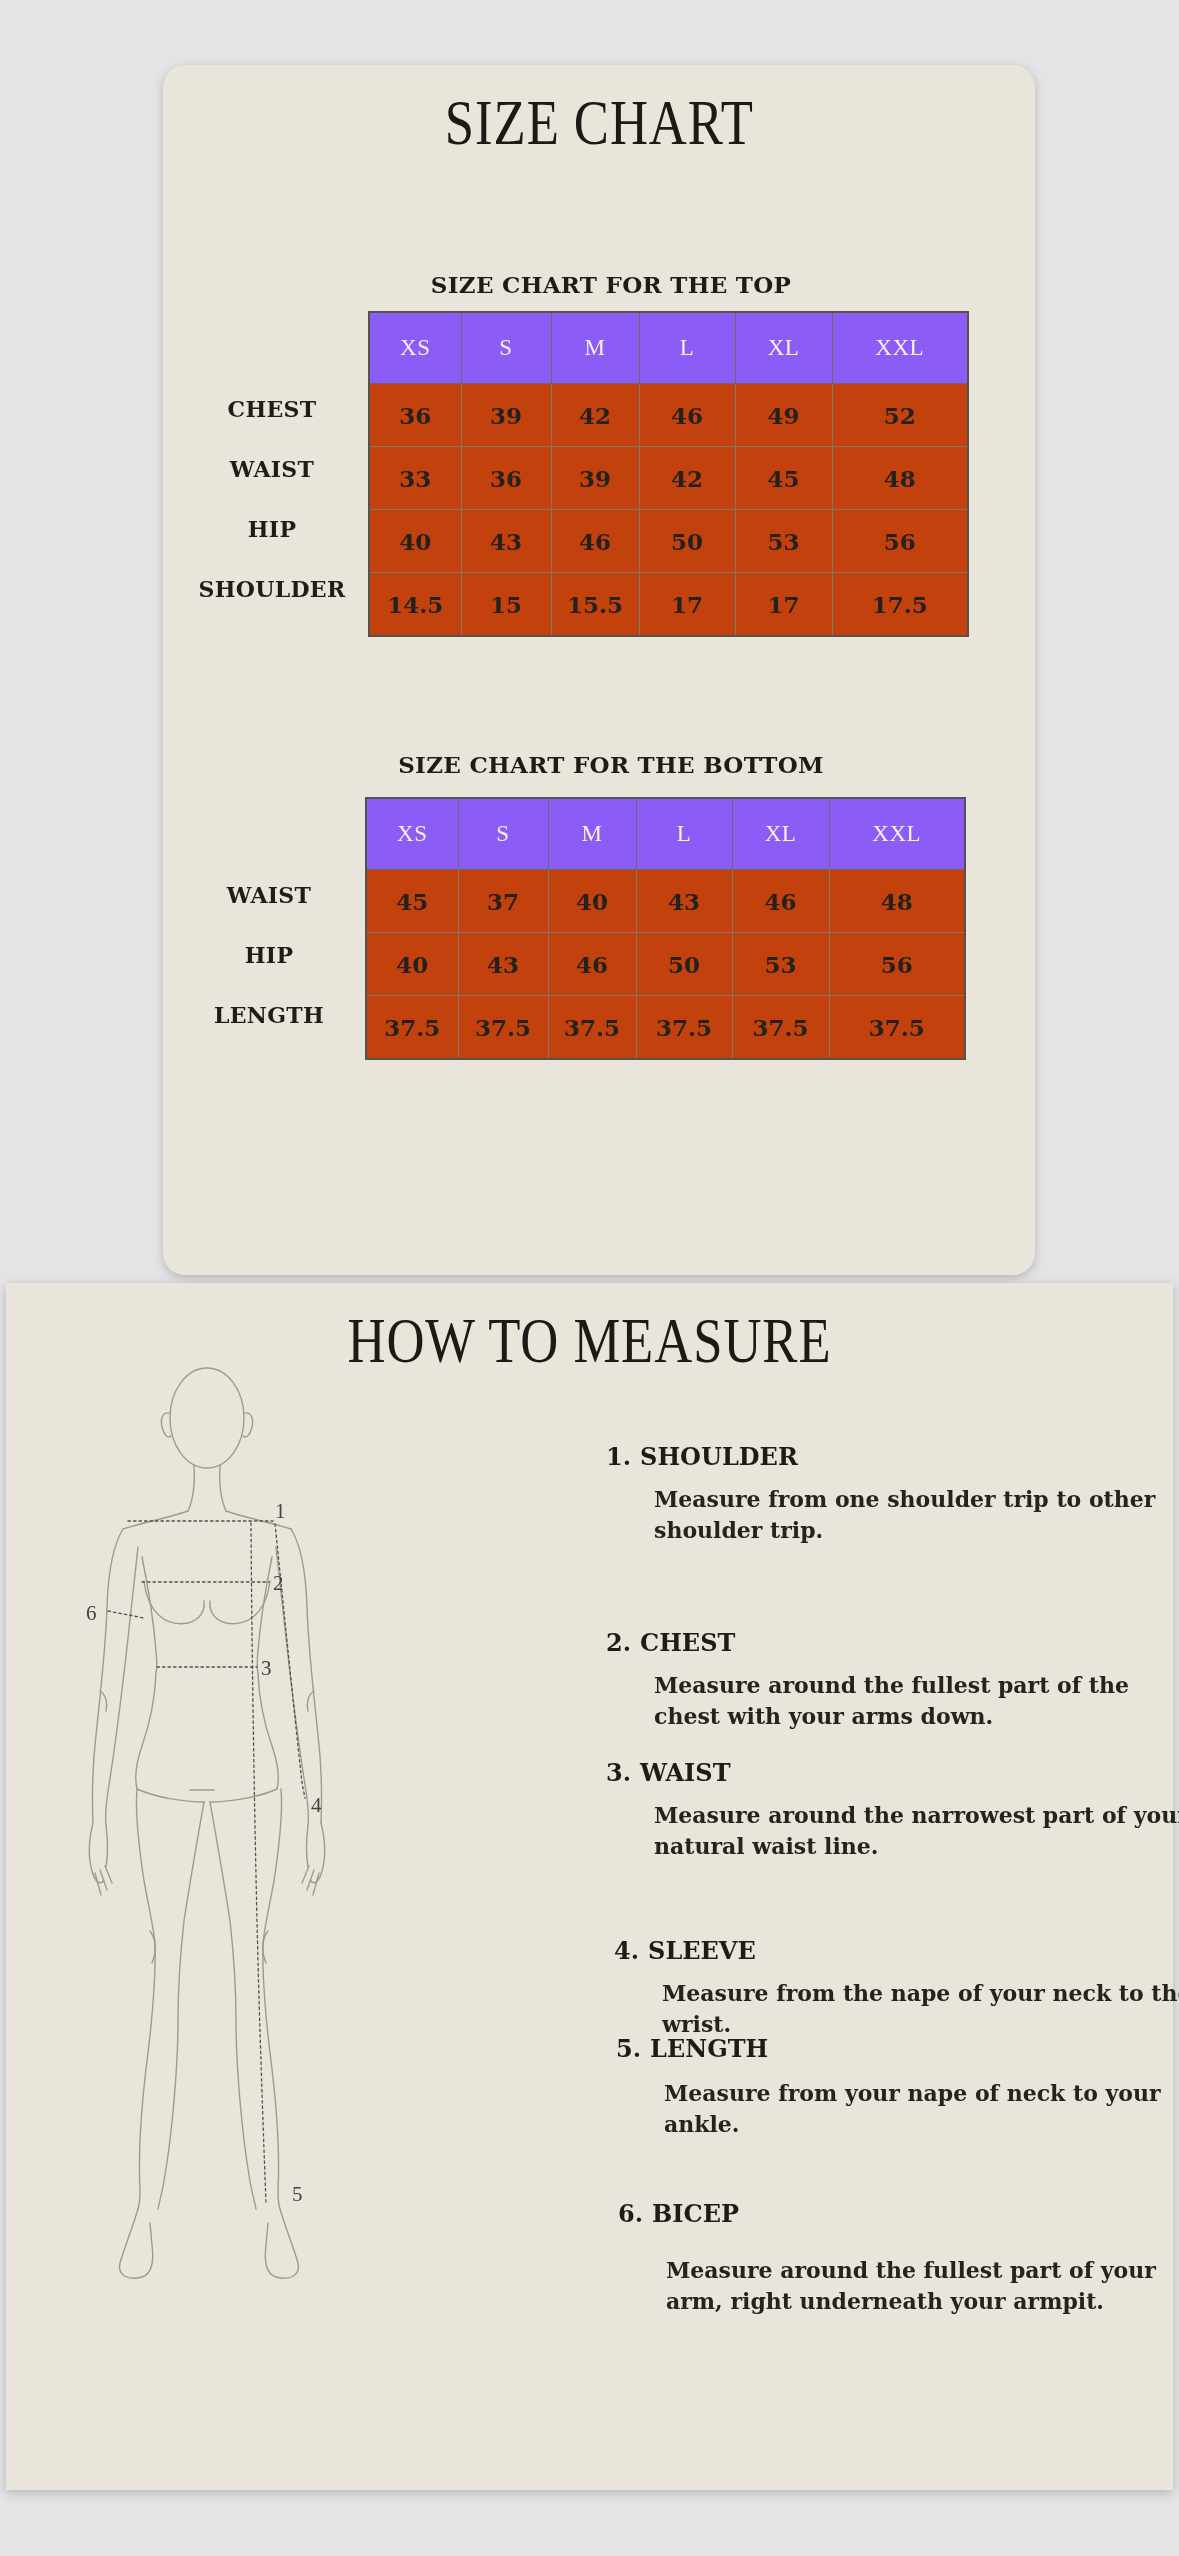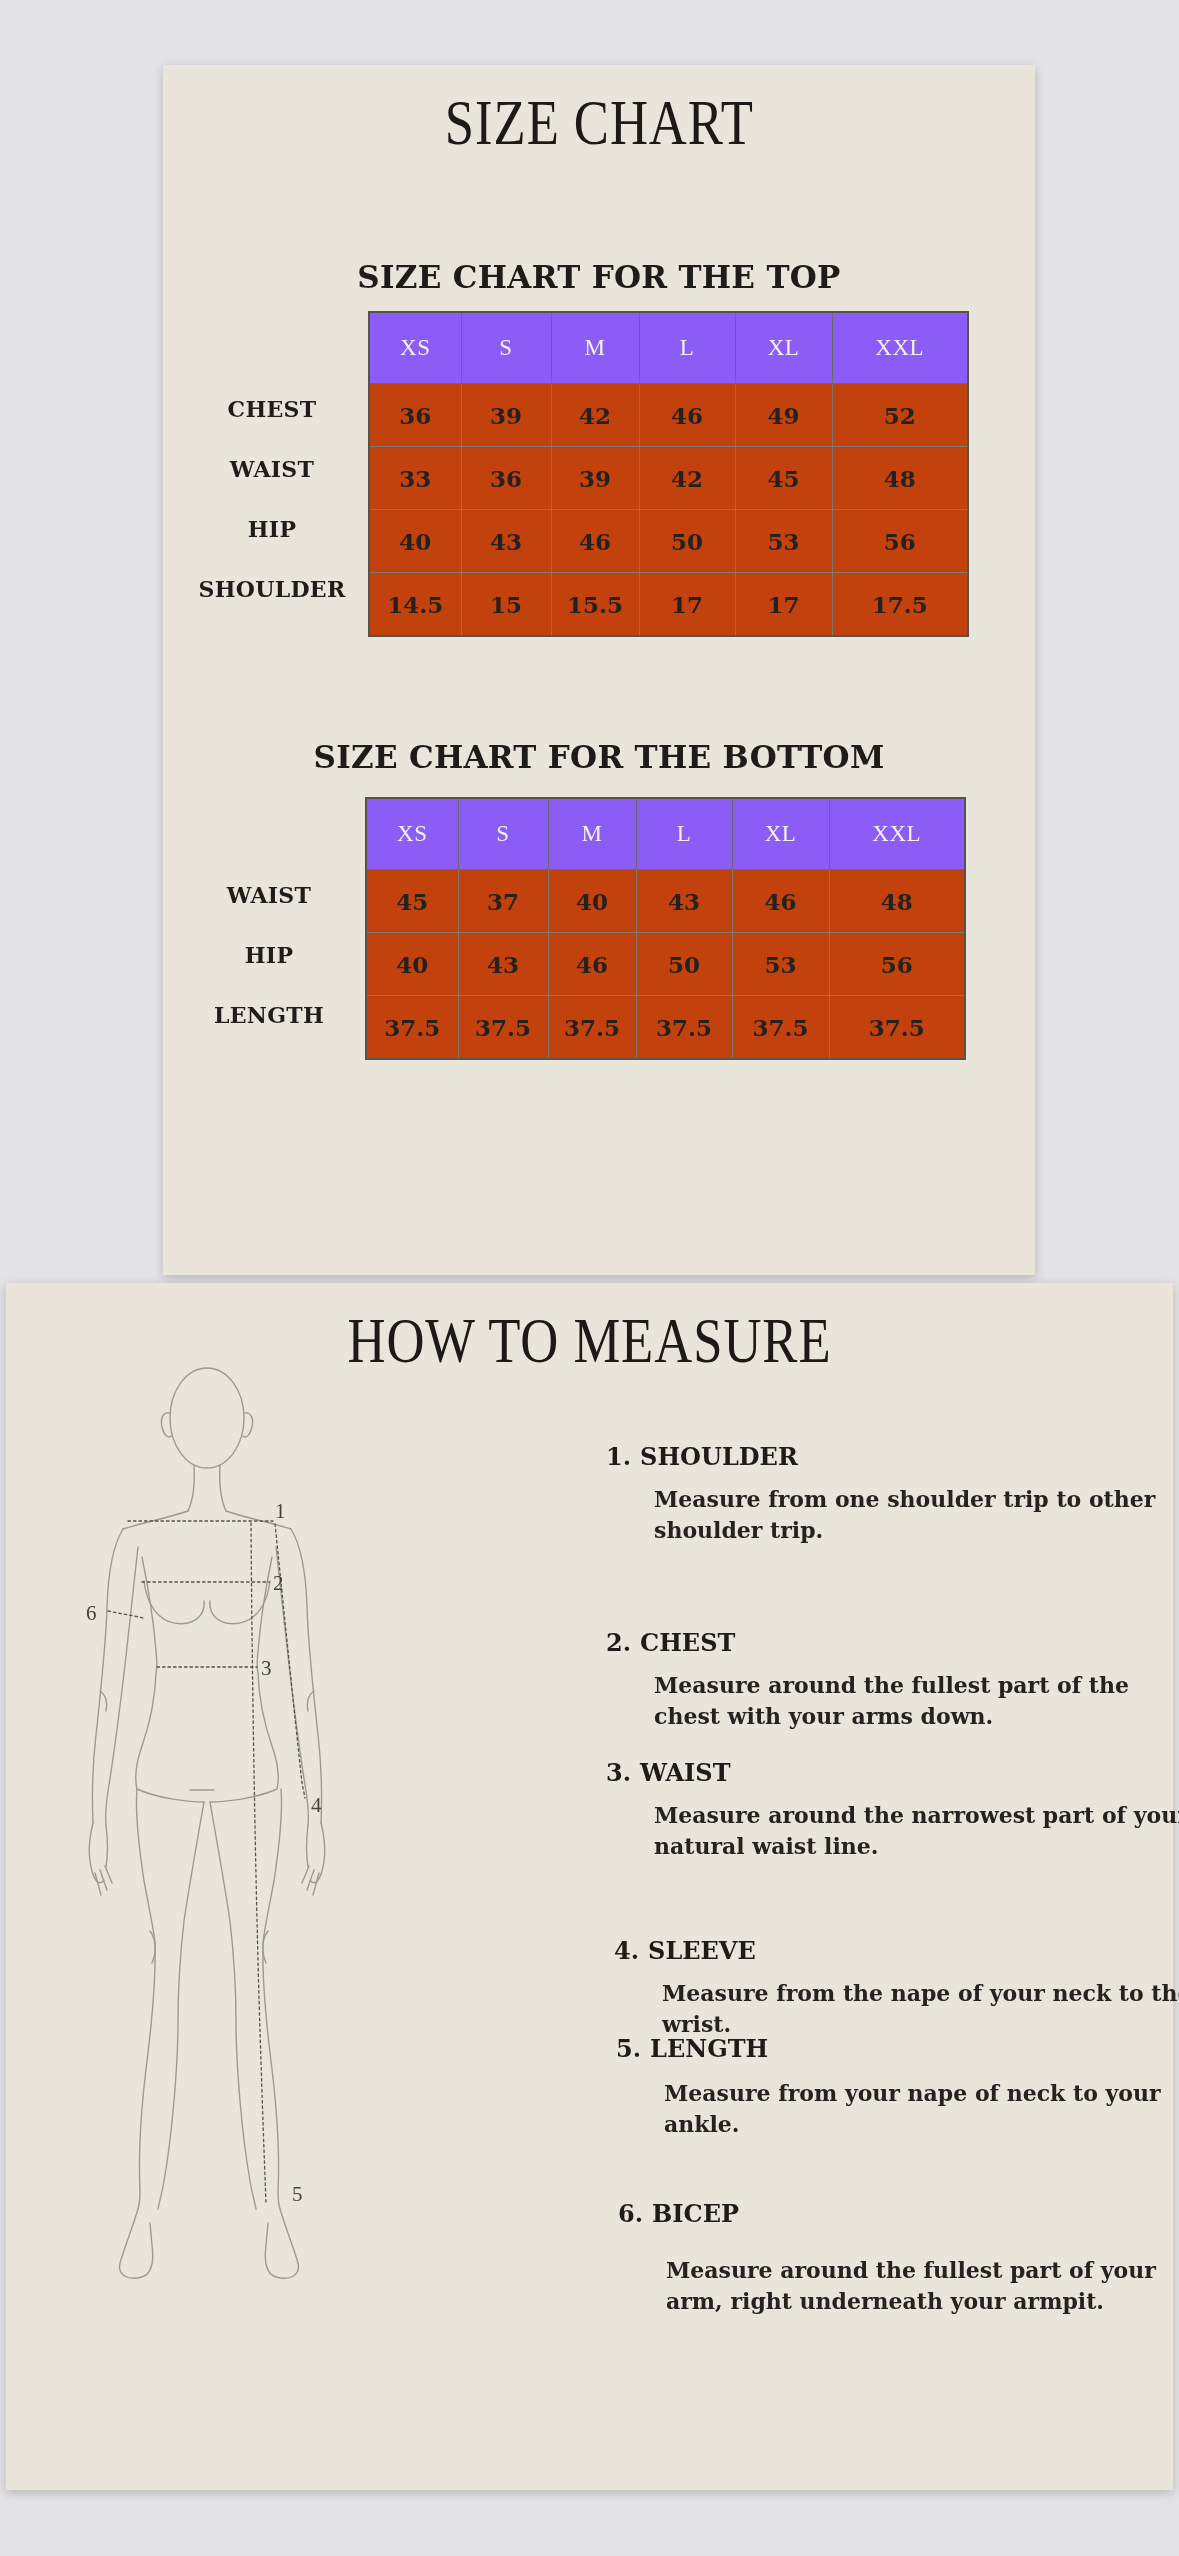--- a/index.html
+++ b/index.html
@@ -5,35 +5,35 @@
   html,body{margin:0;padding:0;}
   body{
     width:1179px;height:2556px;position:relative;overflow:hidden;
     background:#e4e4e6;
     font-family:"Liberation Serif",serif;
   }
   .panel{
     position:absolute;background:#eae5da;
     box-shadow:0 3px 10px rgba(90,90,95,.33);
   }
-  #panel1{left:163px;top:65px;width:872px;height:1210px;}
+  #panel1{left:163px;top:65px;width:872px;height:1210px;border-radius:22px;}
   #panel2{left:6px;top:1283px;width:1167px;height:1207px;}
 
   .big-title{
     position:absolute;left:0;width:100%;margin:0;text-align:center;
     font-family:"Liberation Serif",serif;font-weight:400;color:#1b1a17;
     font-size:56px;line-height:1;letter-spacing:1px;
   }
   .big-title .stretch{display:inline-block;transform:scale(.94,1.12);}
   #panel1 .big-title{top:30px;}
   #panel2 .big-title{top:30px;}
 
   .subtitle{
-    position:absolute;left:0;width:100%;margin:0;text-align:center;
-    font-family:"DejaVu Serif",serif;font-weight:700;font-size:31px;
+    position:absolute;left:0;width:100%;margin:12px;text-align:center;
+    font-family:"DejaVu Serif",serif;font-weight:700;font-size:23px;
     color:#1d1c19;letter-spacing:.3px;
   }
   #sub-top{top:194px;}
   #sub-bottom{top:674px;}
 
   .table-block{position:absolute;}
   #block-top{left:205px;top:246px;}
   #block-bottom{left:202px;top:732px;}
 
   .row-labels{position:absolute;right:100%;top:68px;width:192px;}

